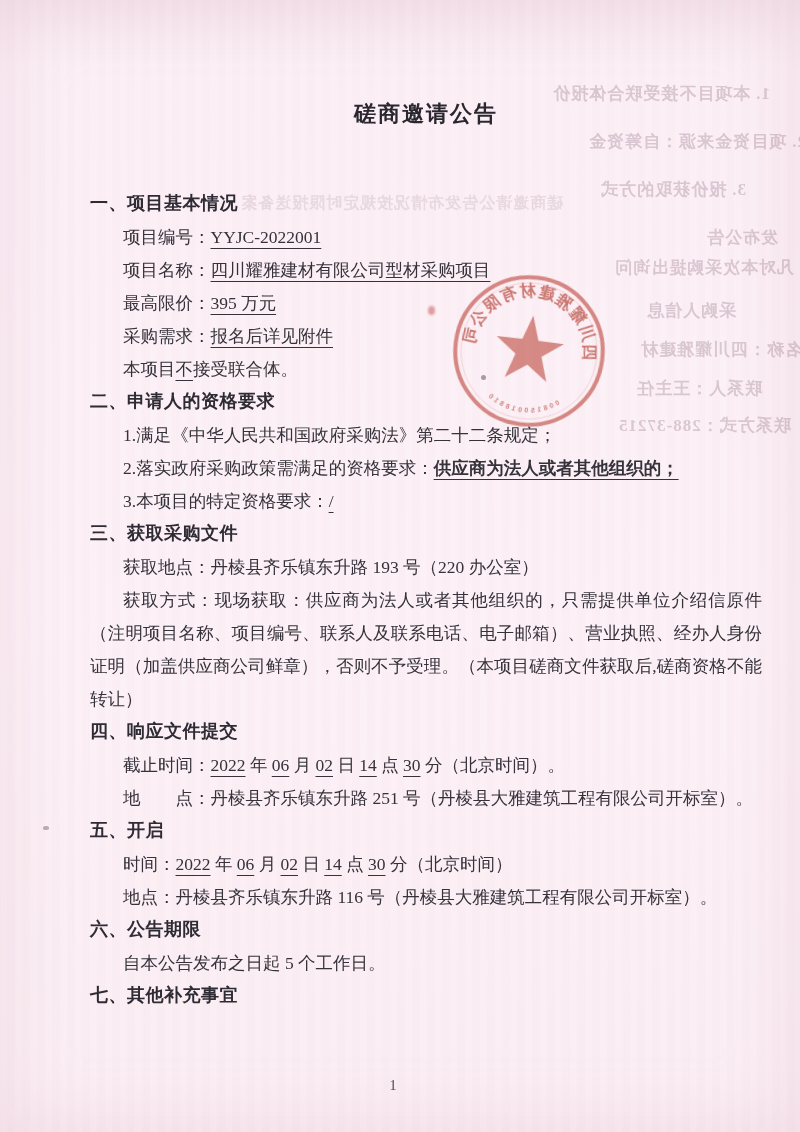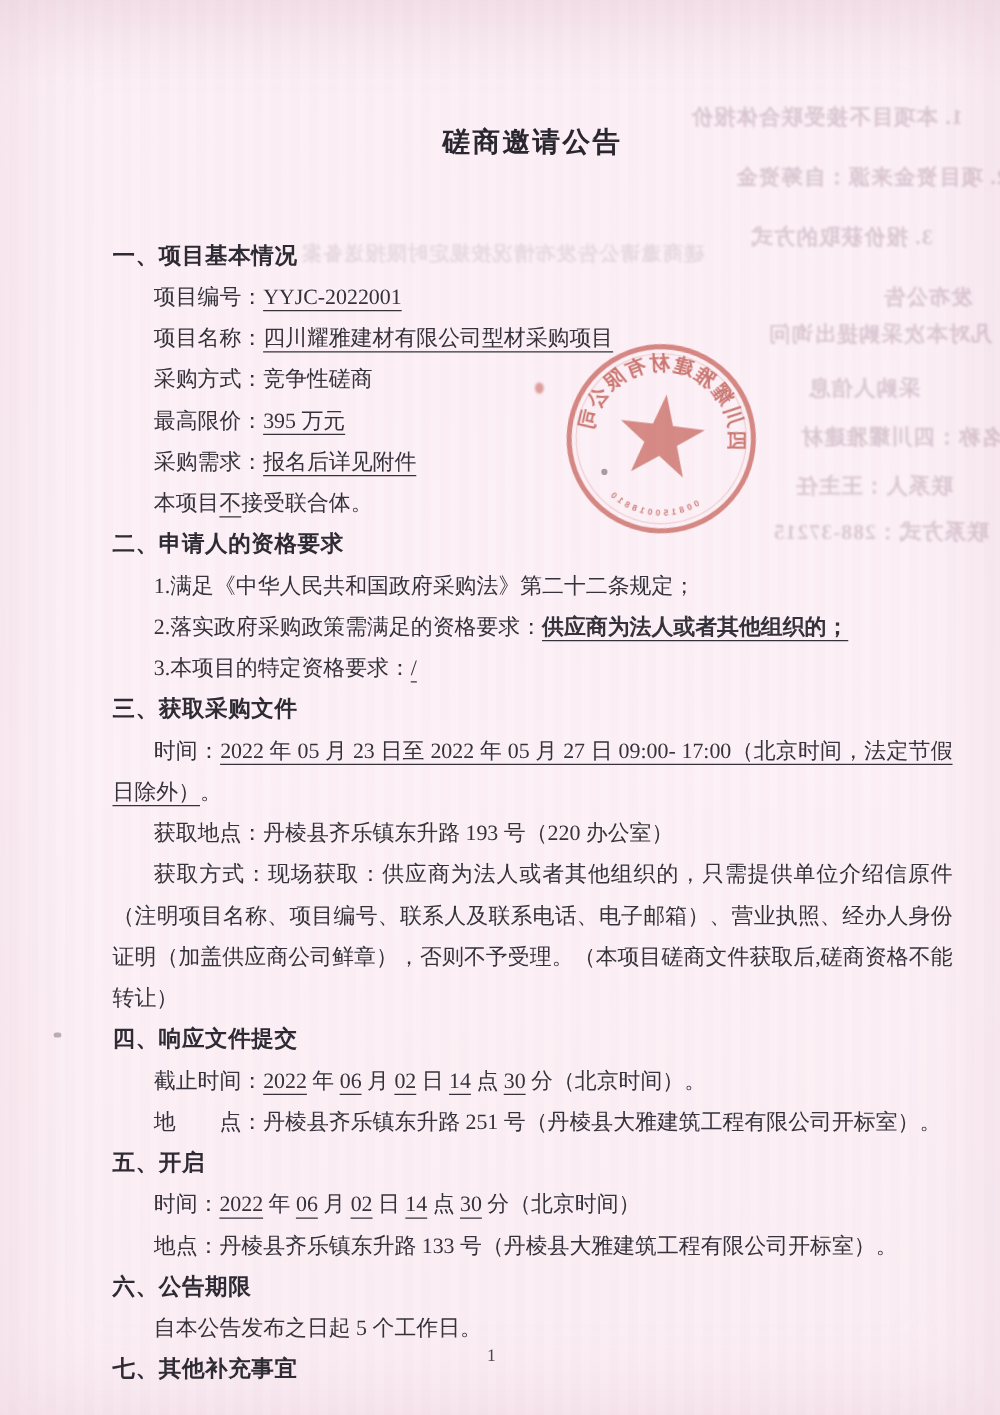--- a/index.html
+++ b/index.html
@@ -12,21 +12,21 @@
     color:#35323b;
     font-family:"Liberation Serif","DejaVu Serif",serif;
   }
   
   .doc{position:relative;z-index:3;padding:94px 38px 0 90px;font-size:17.5px;line-height:33px;}
   .title{
     margin:0 0 54px 0;text-align:center;font-size:22px;line-height:40px;
     font-weight:bold;letter-spacing:2px;color:#2a2730;
   }
   .sec-head{
-    margin:0;font-family:Liberation Serif, serif;
+    margin:0;font-family:Liberation Mono, monospace;
     font-weight:700;font-size:18px;color:#2e2b34;letter-spacing:.5px;
   }
   p.line{margin:0;padding-left:33px;}
   p.para{margin:0;text-indent:33px;text-align:justify;}
   .ul{text-decoration:underline;text-decoration-thickness:1.2px;text-underline-offset:4.5px;}
   .bold{font-weight:bold;}
   .pagenum{
     position:absolute;left:0;right:14px;bottom:38px;text-align:center;
     font-size:14px;color:#4a4650;z-index:3;
   }
@@ -89,59 +89,53 @@
     <h1 class="title">磋商邀请公告</h1>
 
     <h2 class="sec-head">一、项目基本情况</h2>
     <p class="line">
       <span>项目编号：</span><span class="ul">YYJC-2022001</span>
     </p>
     <p class="line">
       <span>项目名称：</span><span class="ul">四川耀雅建材有限公司型材采购项目</span>
     </p>
     <p class="line">
-      <span>采购方式：</span><span>竞争性磋商</span>
-    </p>
-    <p class="line">
       <span>最高限价：</span><span class="ul">395 万元</span>
     </p>
     <p class="line">
       <span>采购需求：</span><span class="ul">报名后详见附件</span>
     </p>
     <p class="line">
       <span>本项目</span><span class="ul">不</span><span>接受联合体。</span>
     </p>
 
     <h2 class="sec-head">二、申请人的资格要求</h2>
     <p class="line">1.满足《中华人民共和国政府采购法》第二十二条规定；</p>
     <p class="line">
       <span>2.落实政府采购政策需满足的资格要求：</span><span class="ul bold">供应商为法人或者其他组织的；</span>
     </p>
     <p class="line">
       <span>3.本项目的特定资格要求：</span><span class="ul">/</span>
     </p>
 
     <h2 class="sec-head">三、获取采购文件</h2>
-    <p class="para">
-      <span>时间：</span><span class="ul">2022 年 05 月 23 日至 2022 年 05 月 27 日 09:00- 17:00（北京时间，法定节假日除外）</span><span>。</span>
-    </p>
     <p class="line">获取地点：丹棱县齐乐镇东升路 193 号（220 办公室）</p>
     <p class="para">获取方式：现场获取：供应商为法人或者其他组织的，只需提供单位介绍信原件（注明项目名称、项目编号、联系人及联系电话、电子邮箱）、营业执照、经办人身份证明（加盖供应商公司鲜章），否则不予受理。（本项目磋商文件获取后,磋商资格不能转让）</p>
 
     <h2 class="sec-head">四、响应文件提交</h2>
     <p class="line">
       <span>截止时间：</span><span class="ul">2022</span><span> 年 </span><span class="ul">06</span><span> 月 </span><span class="ul">02</span><span> 日 </span><span class="ul">14</span><span> 点 </span><span class="ul">30</span><span> 分（北京时间）。</span>
     </p>
     <p class="line">地　　点：丹棱县齐乐镇东升路 251 号（丹棱县大雅建筑工程有限公司开标室）。</p>
 
     <h2 class="sec-head">五、开启</h2>
     <p class="line">
       <span>时间：</span><span class="ul">2022</span><span> 年 </span><span class="ul">06</span><span> 月 </span><span class="ul">02</span><span> 日 </span><span class="ul">14</span><span> 点 </span><span class="ul">30</span><span> 分（北京时间）</span>
     </p>
-    <p class="line">地点：丹棱县齐乐镇东升路 133 号（丹棱县大雅建筑工程有限公司开标室）。</p>
+    <p class="line">地点：丹棱县齐乐镇东升路 116 号（丹棱县大雅建筑工程有限公司开标室）。</p>
 
     <h2 class="sec-head">六、公告期限</h2>
     <p class="line">自本公告发布之日起 5 个工作日。</p>
 
     <h2 class="sec-head">七、其他补充事宜</h2>
   </div>
 
   <div class="pagenum">1</div>
 </div>
 

